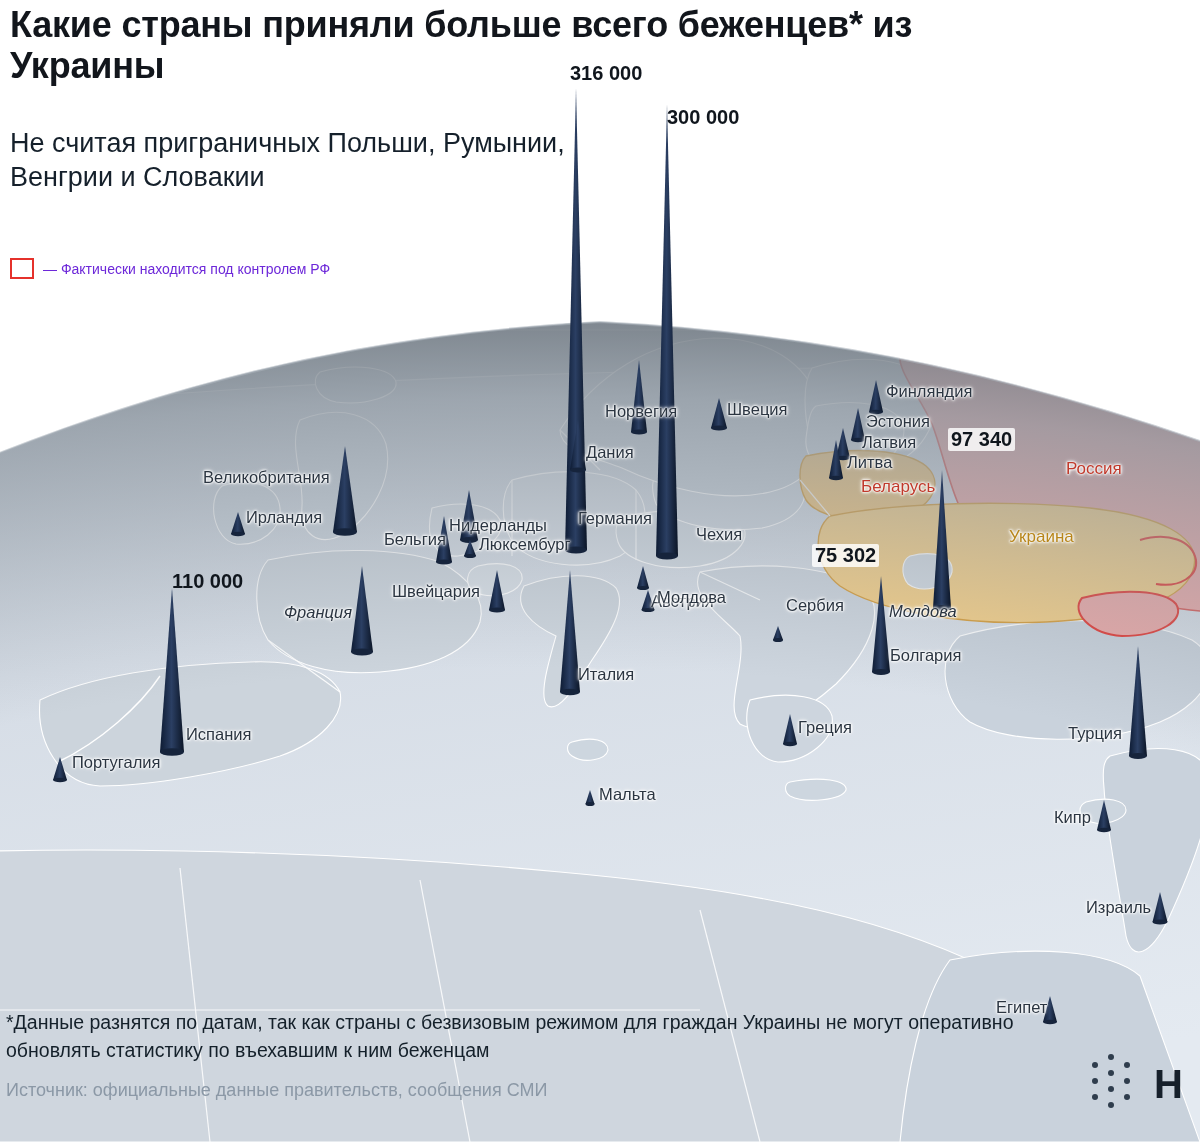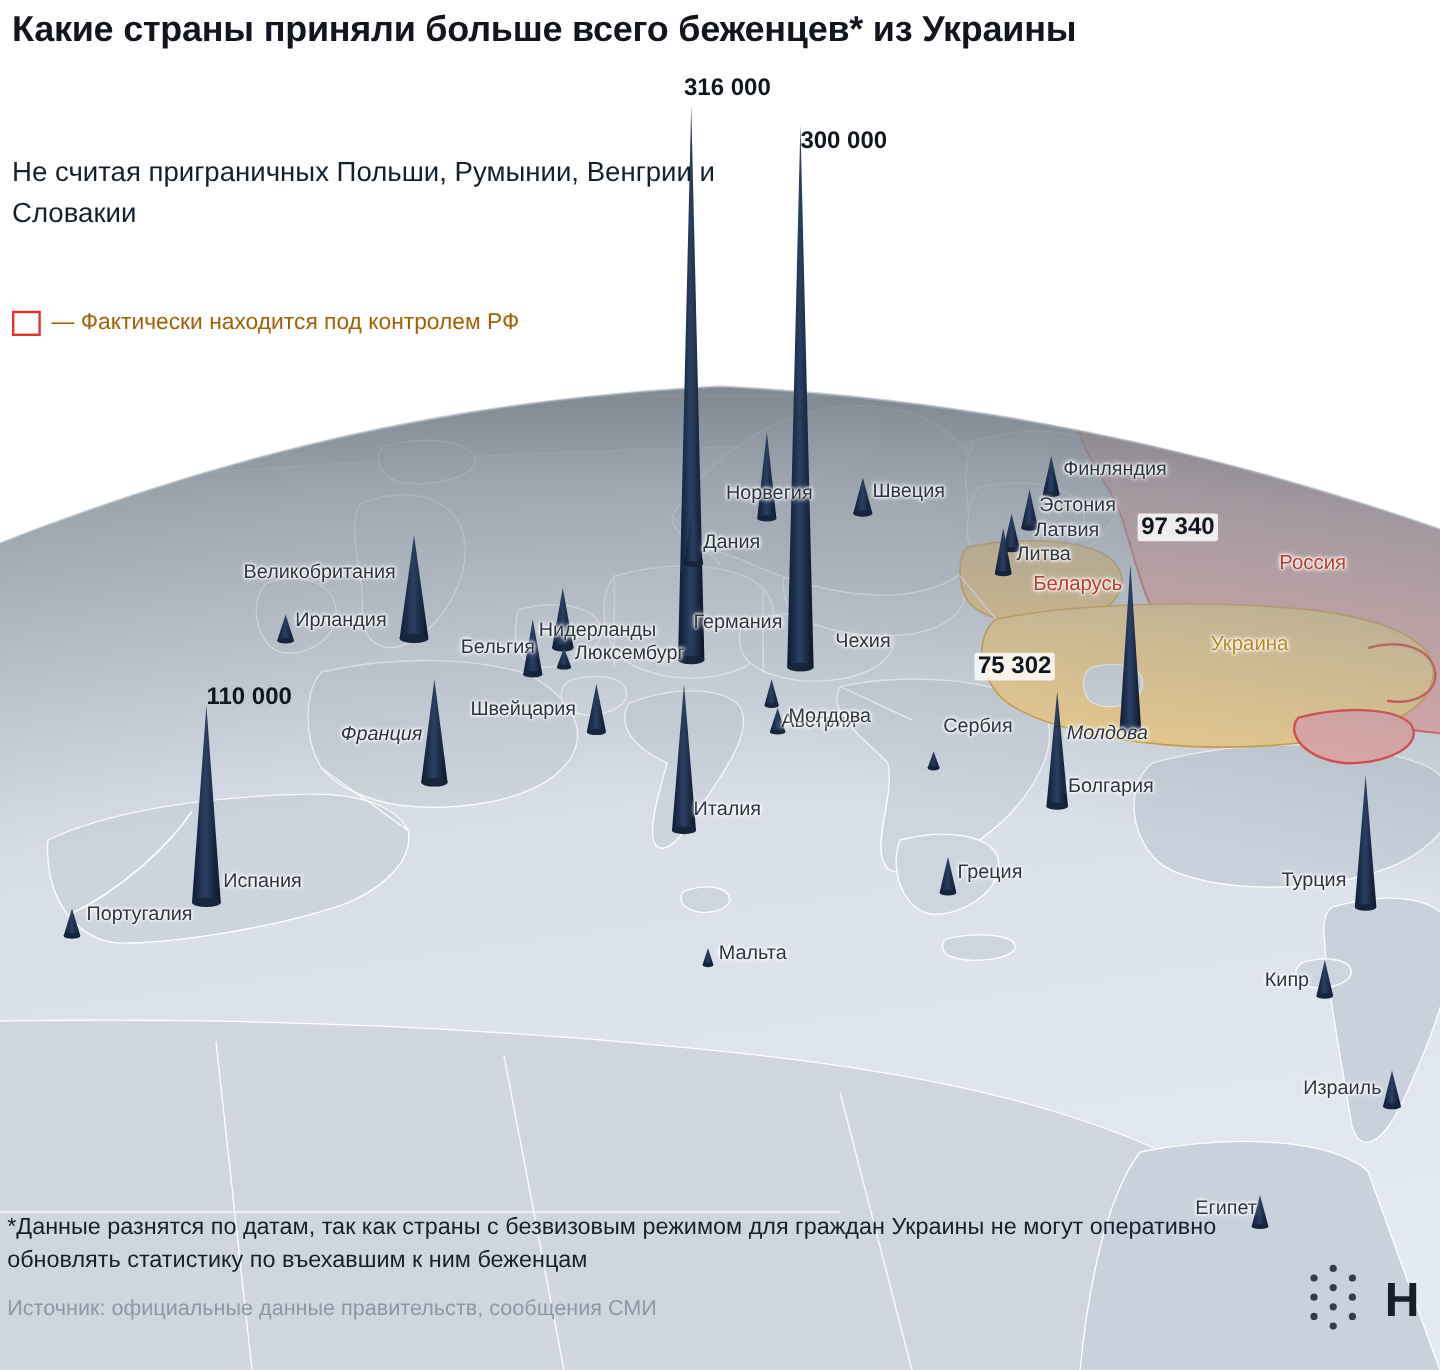--- a/index.html
+++ b/index.html
@@ -12,35 +12,35 @@
   }
   #stage{position:absolute;left:0;top:0;width:1200px;height:1142px;overflow:hidden;background:#fff;}
 
   
   #mapwrap{position:absolute;left:0;top:0;width:1200px;height:1142px;}
   #mapsvg{position:absolute;left:0;top:0;}
 
   
   .title{
     position:absolute;left:10px;top:4px;width:1060px;
-    font-size:30px;font-weight:bold;line-height:41px;color:#12161c;
+    font-size:36px;font-weight:bold;line-height:41px;color:#12161c;
     letter-spacing:-0.2px;
   }
   .subtitle{
     position:absolute;left:10px;top:126px;width:600px;
-    font-size:23px;line-height:34px;color:#15202b;
+    font-size:27px;line-height:34px;color:#15202b;
   }
   .legend{
     position:absolute;left:10px;top:258px;display:flex;align-items:center;gap:0px;
   }
   .legend .swatch{
     width:24px;height:21px;border:2px solid #e5312b;background:#ffffff;box-sizing:border-box;
   }
   .legend .ltext{
-    font-size:19px;color:#a16207;margin-left:9px;white-space:nowrap;
+    font-size:14px;color:#6d28d9;margin-left:9px;white-space:nowrap;
   }
 
   .footnote{
     position:absolute;left:6px;top:1008px;width:1100px;
     font-size:19.5px;line-height:28px;color:#14202a;
   }
   .source{
     position:absolute;left:6px;top:1078px;width:700px;
     font-size:18px;line-height:25px;color:#8b98a6;
   }

